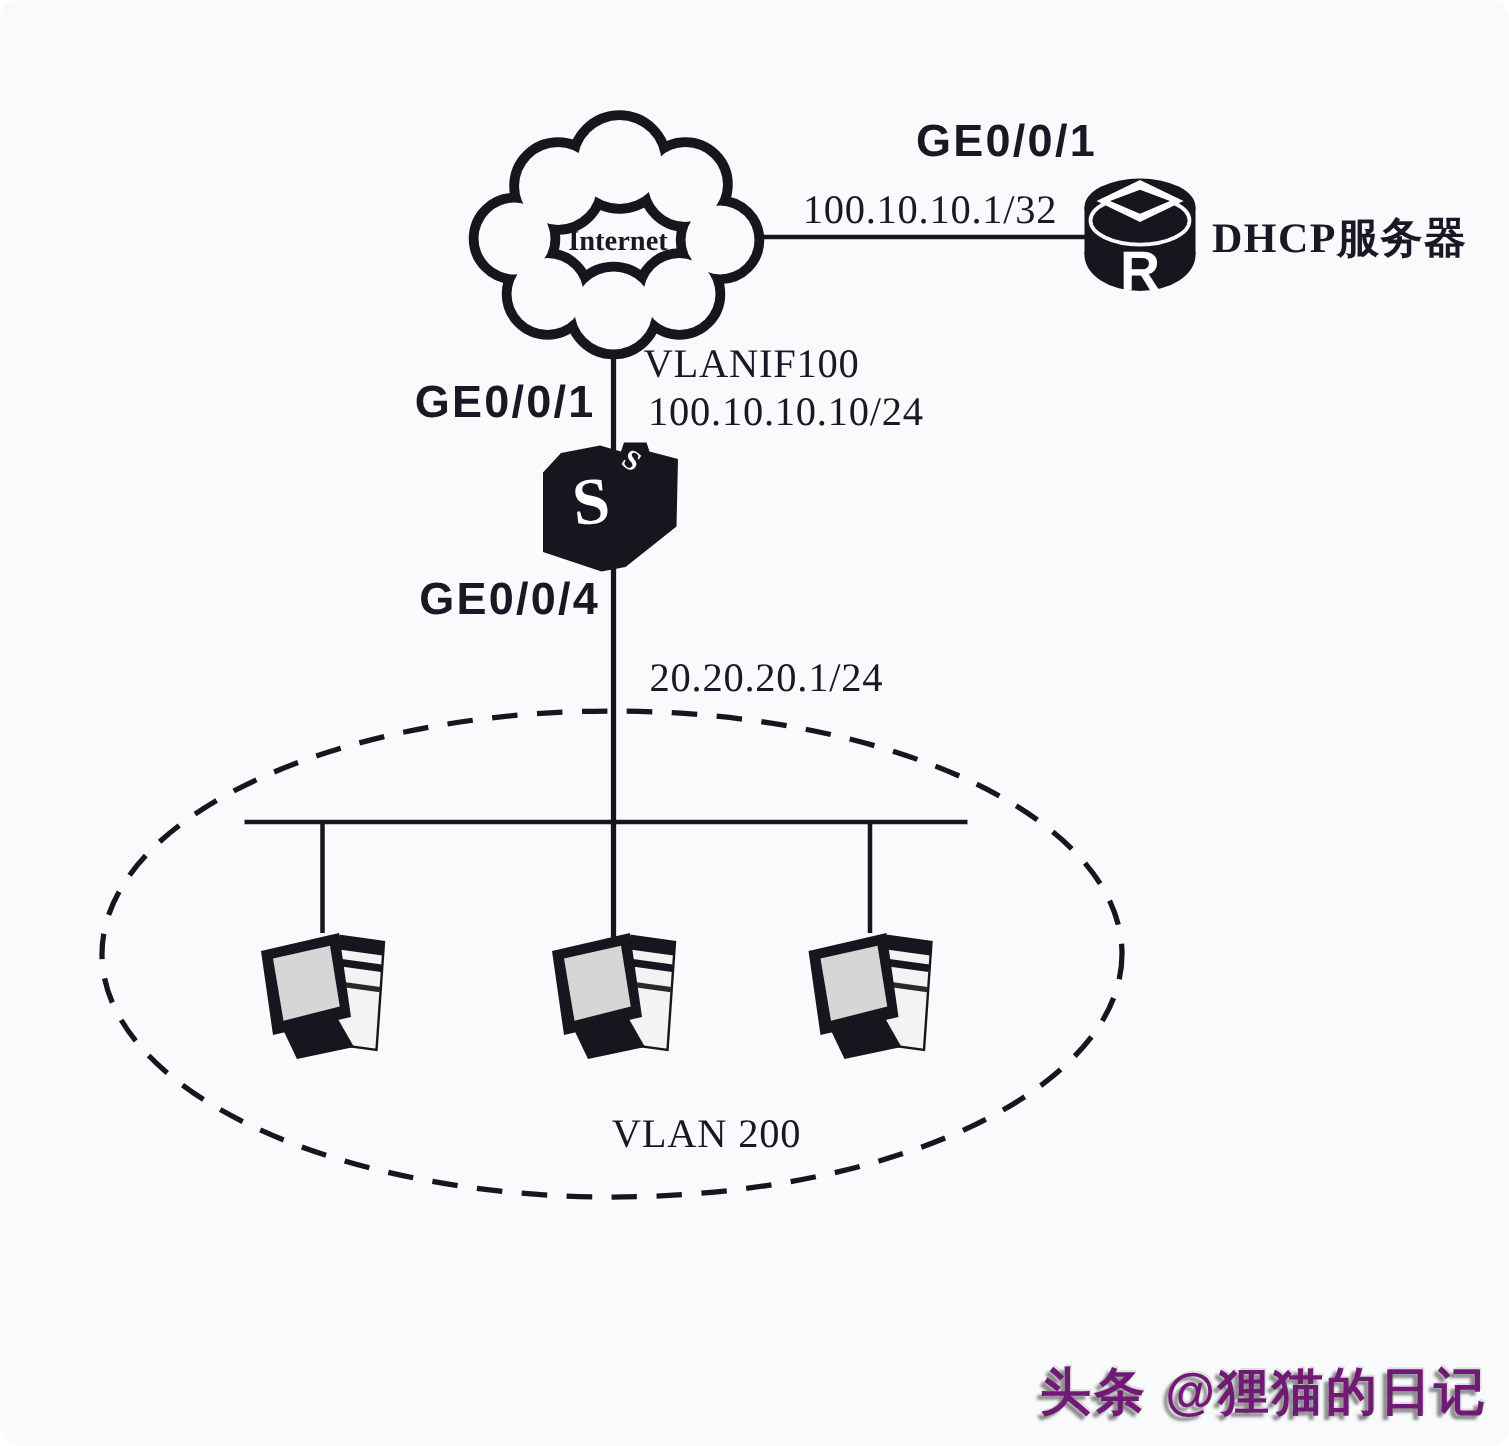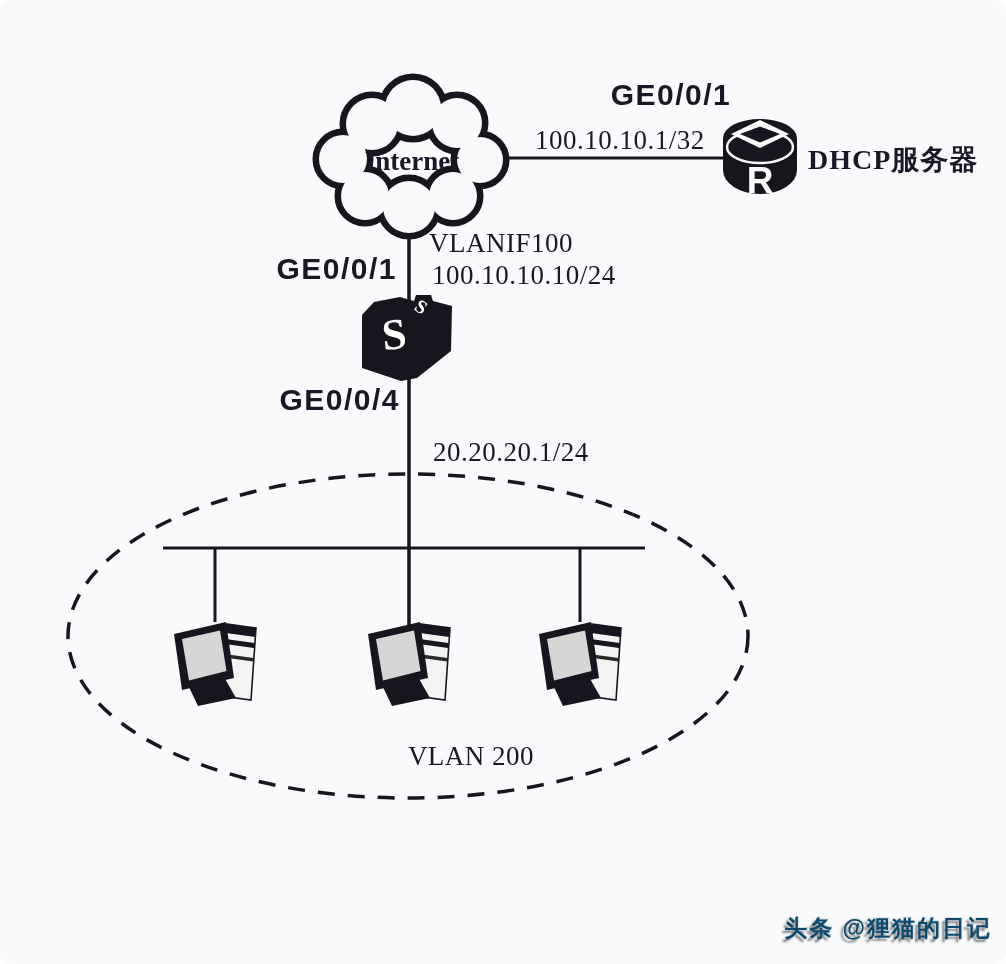--- a/index.html
+++ b/index.html
@@ -13,25 +13,25 @@
     color:#1b1826;
   }
   .diagram-svg{position:absolute;left:0;top:0;}
   .lbl{position:absolute;white-space:nowrap;line-height:1;}
   .anchor-c{transform:translate(-50%,-50%);}
   .anchor-l{transform:translate(0,-50%);}
   .anchor-r{transform:translate(-100%,-50%);}
   .t-serif{font-family:"Liberation Serif","DejaVu Serif",serif;font-size:27px;font-weight:400;letter-spacing:.5px;}
   .t-port{font-family:"Liberation Sans","DejaVu Sans",sans-serif;font-size:30px;font-weight:700;letter-spacing:1.5px;}
   .t-cn{font-family:"Liberation Serif","DejaVu Serif",serif;font-size:28px;font-weight:700;letter-spacing:1px;}
-  .t-internet{font-family:"Liberation Serif","DejaVu Serif",serif;font-size:27px;font-weight:600;}
+  .t-internet{font-family:"Liberation Serif","DejaVu Serif",serif;font-size:19px;font-weight:600;}
   .watermark{
     font-family:"Liberation Sans","DejaVu Sans",sans-serif;
-    font-size:23px;font-weight:700;letter-spacing:2px;
-    color:#0c4a6e;
+    font-size:34px;font-weight:700;letter-spacing:2px;
+    color:#701a75;
     text-shadow:-3px 3px 2px rgba(125,125,125,.9), 1px -1px 0 rgba(190,190,190,.45);
   }
 </style>
 </head>
 <body>
 
 <div class="stage">
 
   <svg class="diagram-svg" width="1006" height="964" viewBox="0 0 1006 964">
 

